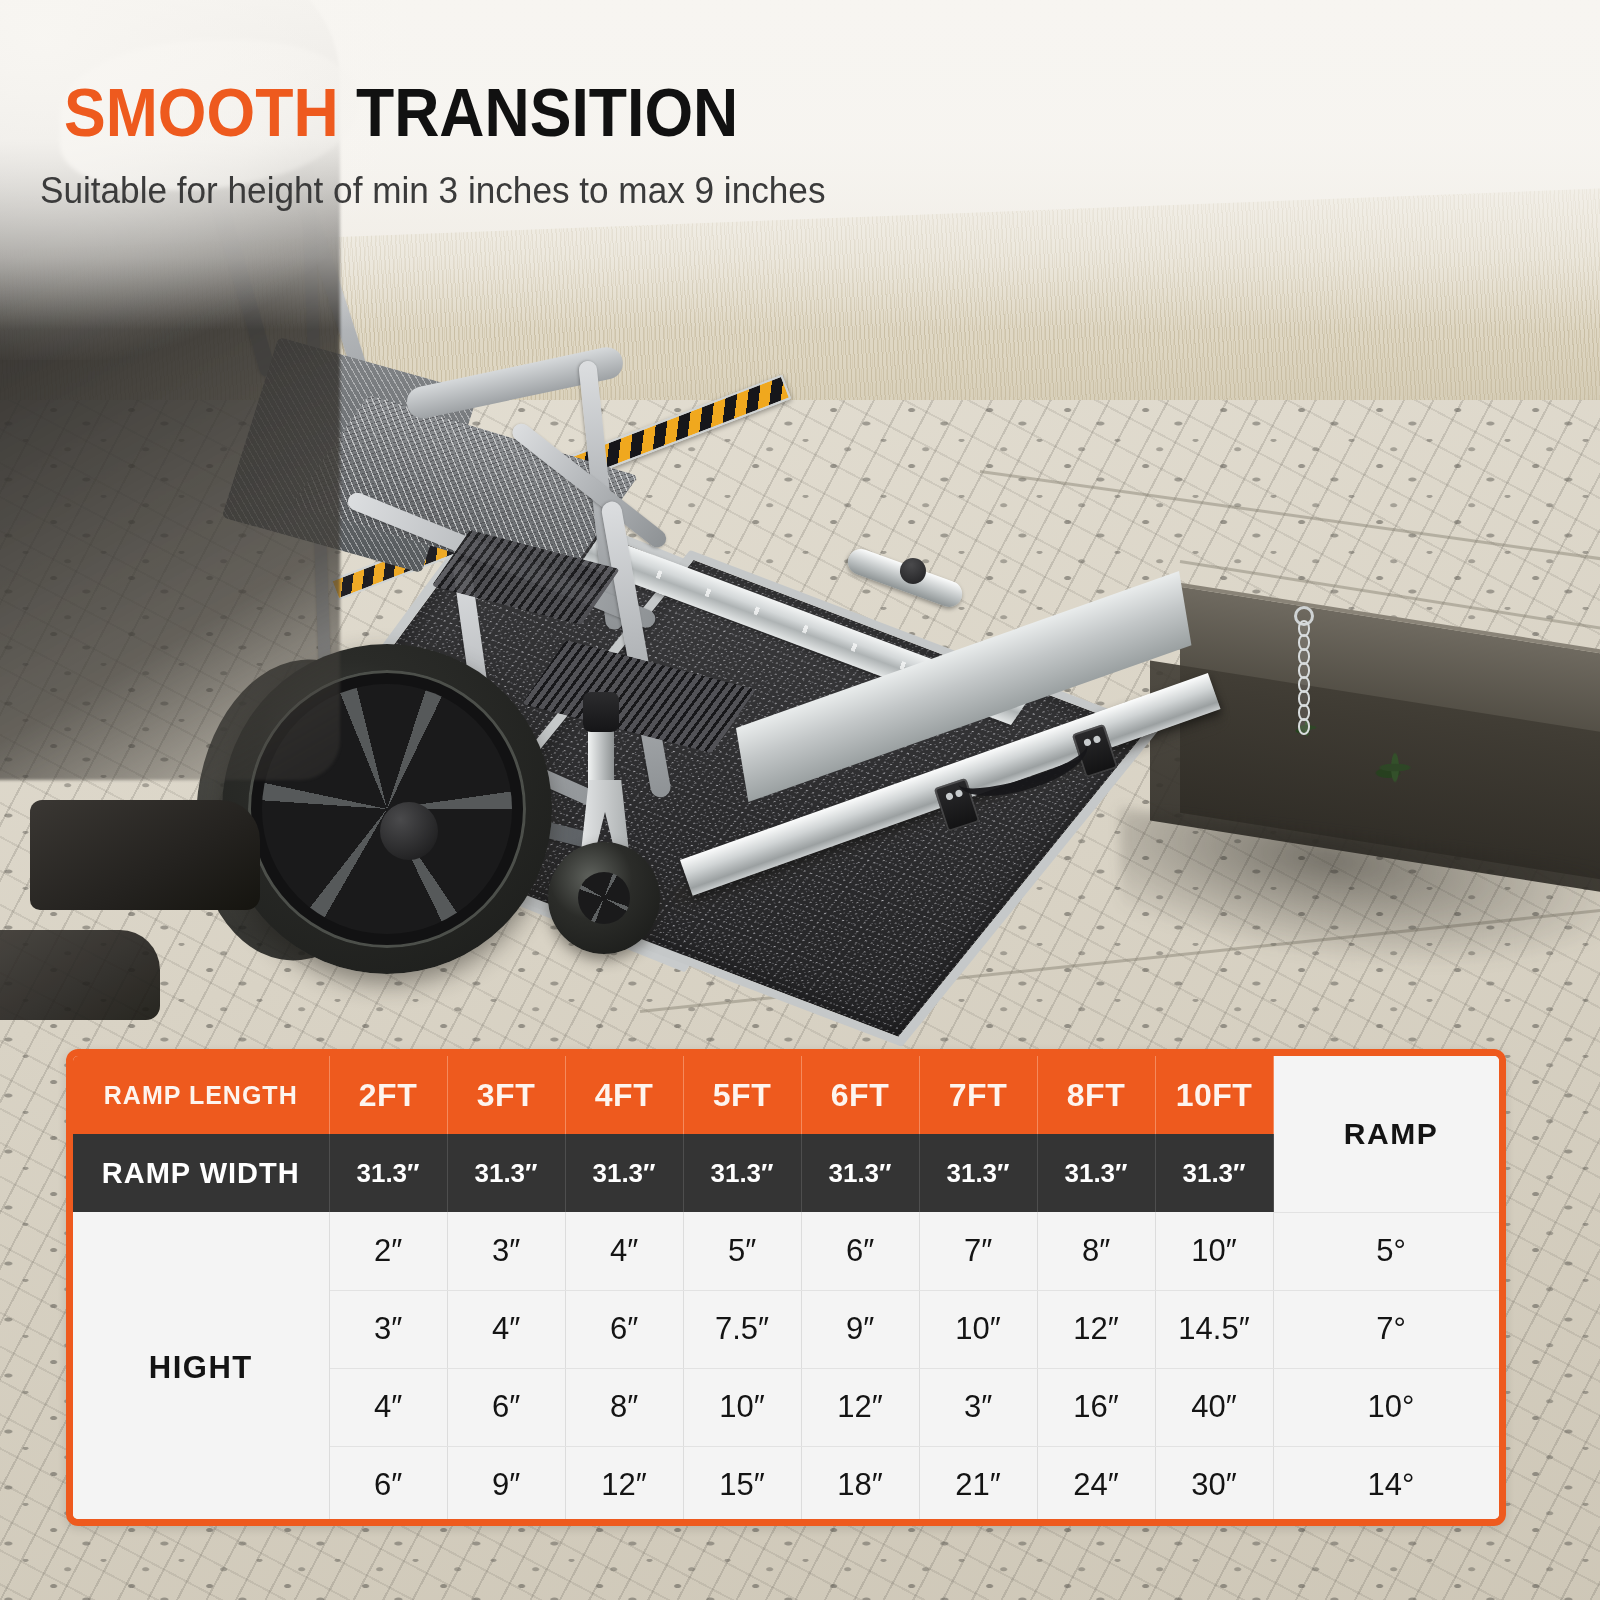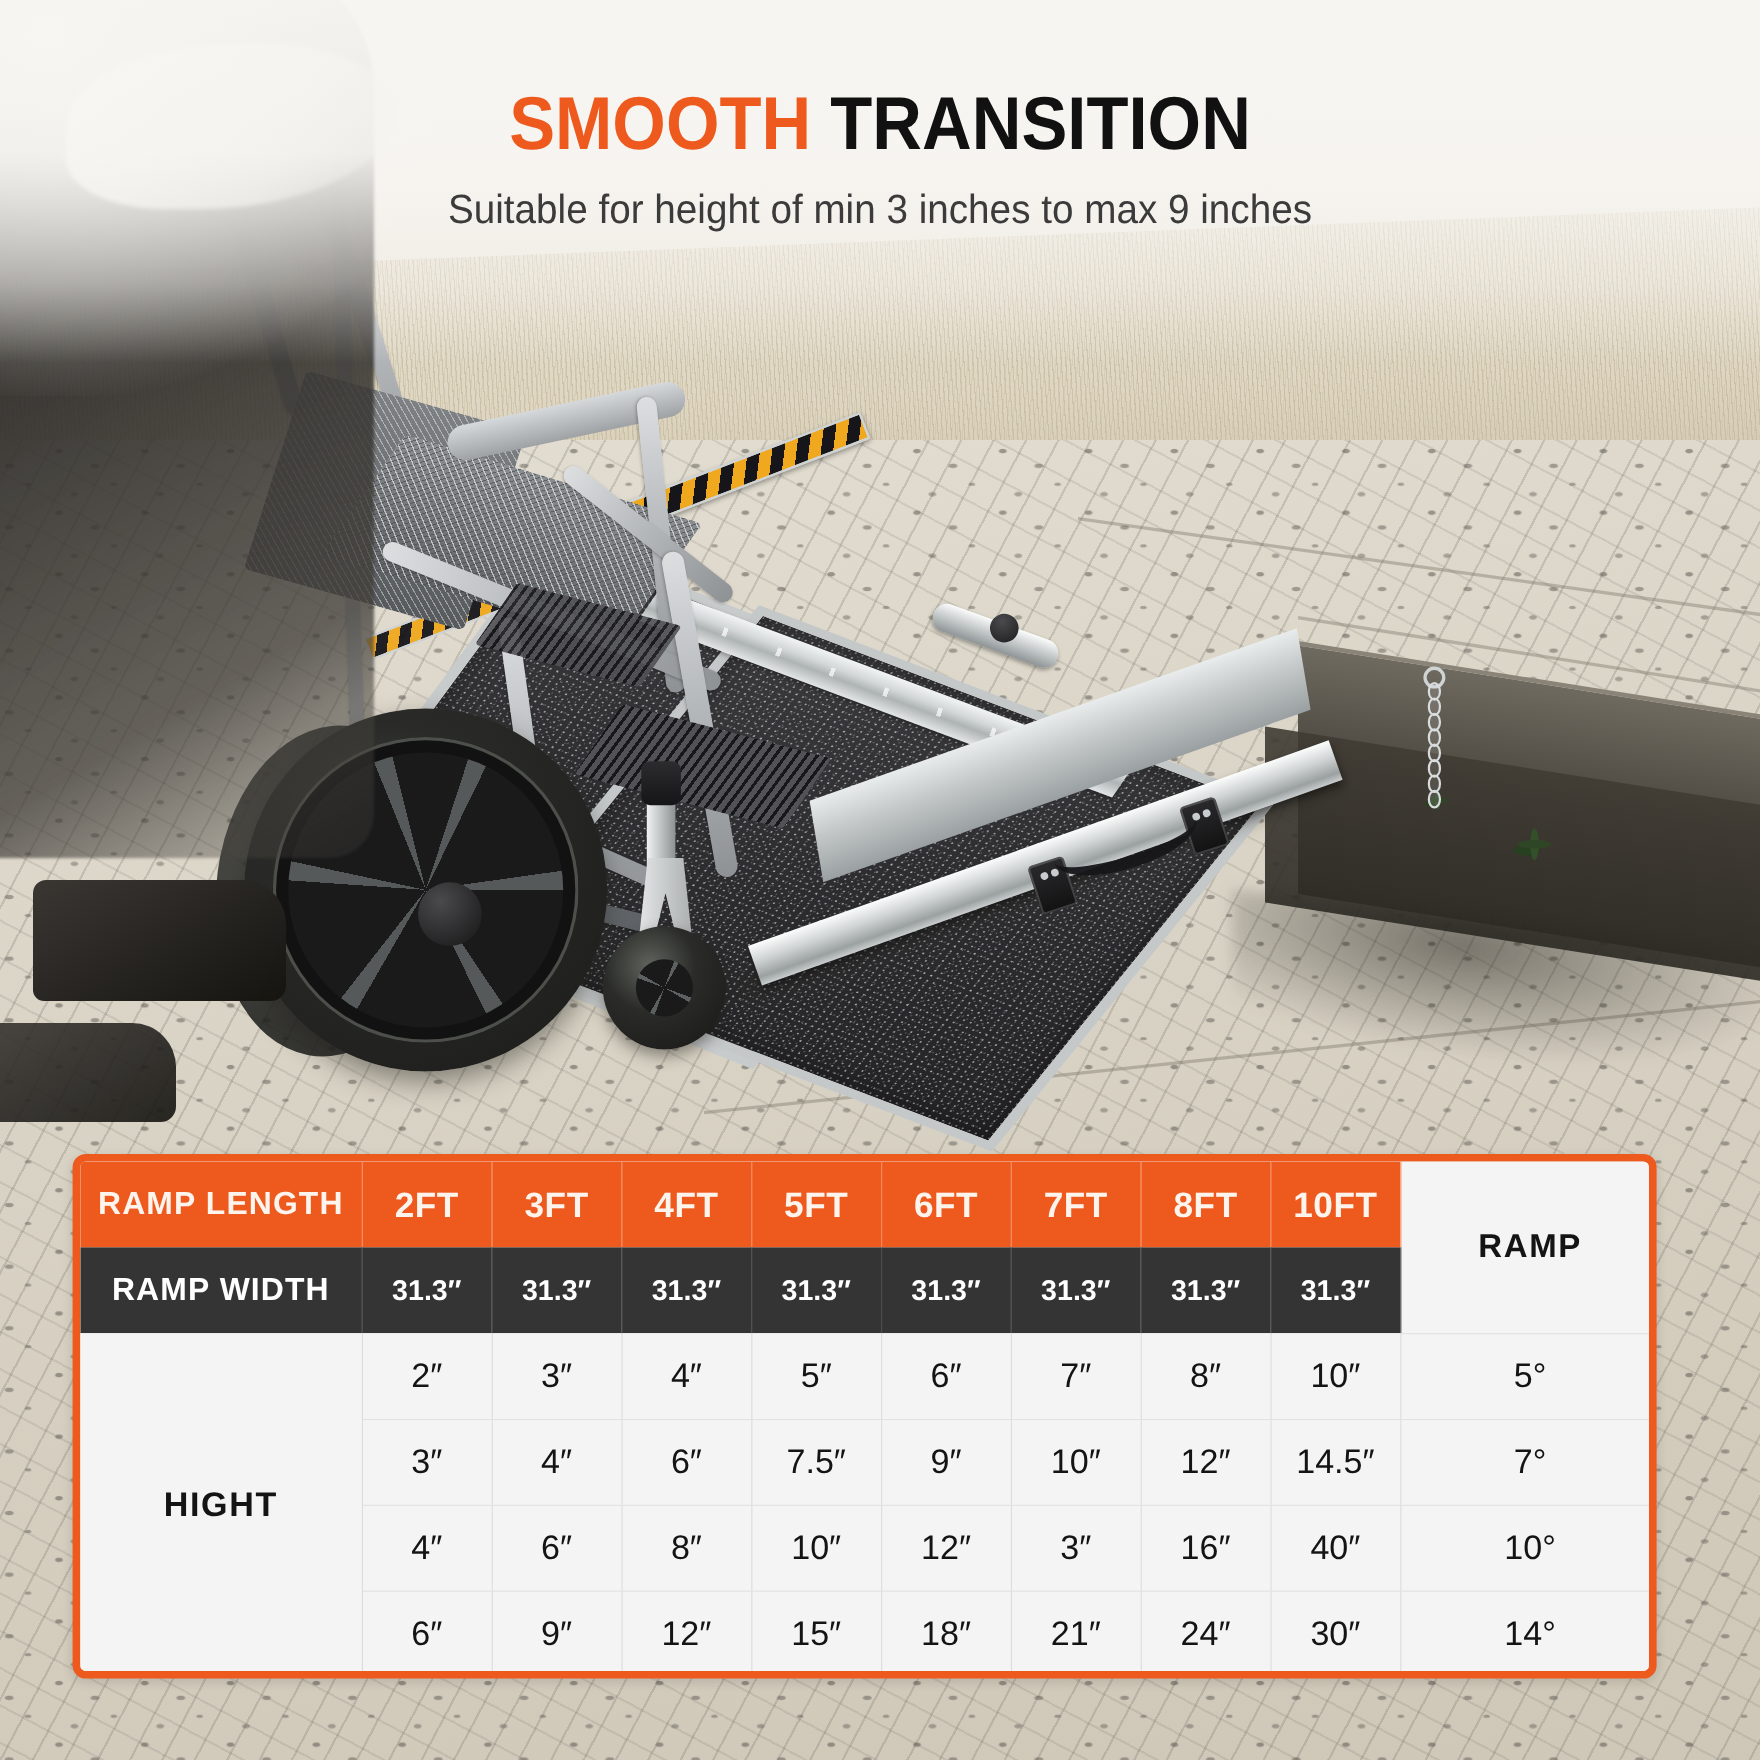--- a/index.html
+++ b/index.html
@@ -436,21 +436,21 @@
   .photo-fade {
     position: absolute; left: 0; top: 0; width: 100%; height: 330px;
     background: linear-gradient(180deg, rgba(247,245,241,.98) 0%, rgba(247,245,241,.92) 42%, rgba(247,245,241,.45) 78%, rgba(247,245,241,0) 100%);
   }
   .photo-fade-left {
     position: absolute; left: 0; top: 0; width: 420px; height: 360px;
     background: radial-gradient(ellipse at 10% 10%, rgba(248,246,242,.95), rgba(248,246,242,0) 72%);
   }
 
   
-  .header { position: absolute; left: 0; top: 0; width: 100%; text-align: center; z-index: 20; }
+  .header { position: absolute; left: 0; top: 0; width: 100%; text-align: left; z-index: 20; }
   .headline {
     margin-top: 78px;
     font-size: 68px;
     font-weight: 700;
     letter-spacing: 0px;
     transform: scaleX(.92);
     line-height: 1;
     white-space: nowrap;
   }
   .headline .hl-1 { color: #EE5A1E; }
@@ -494,21 +494,21 @@
   tr.row-length th {
     background: #EE5A1E;
     color: #fdf4ee;
     font-weight: 700;
     font-size: 32px;
     letter-spacing: .5px;
     border-right: 1px solid #f58a5c;
     border-bottom: none;
     height: 78px;
   }
-  tr.row-length th.lbl { font-size: 29px; letter-spacing: 1px; }
+  tr.row-length th.lbl { font-size: 25px; letter-spacing: 1px; }
   
   tr.row-width th, tr.row-width td {
     background: #343434;
     color: #ffffff;
     font-weight: 700;
     border-right: 1px solid #4e4e4e;
     border-bottom: none;
     height: 78px;
     font-size: 26px;
   }

